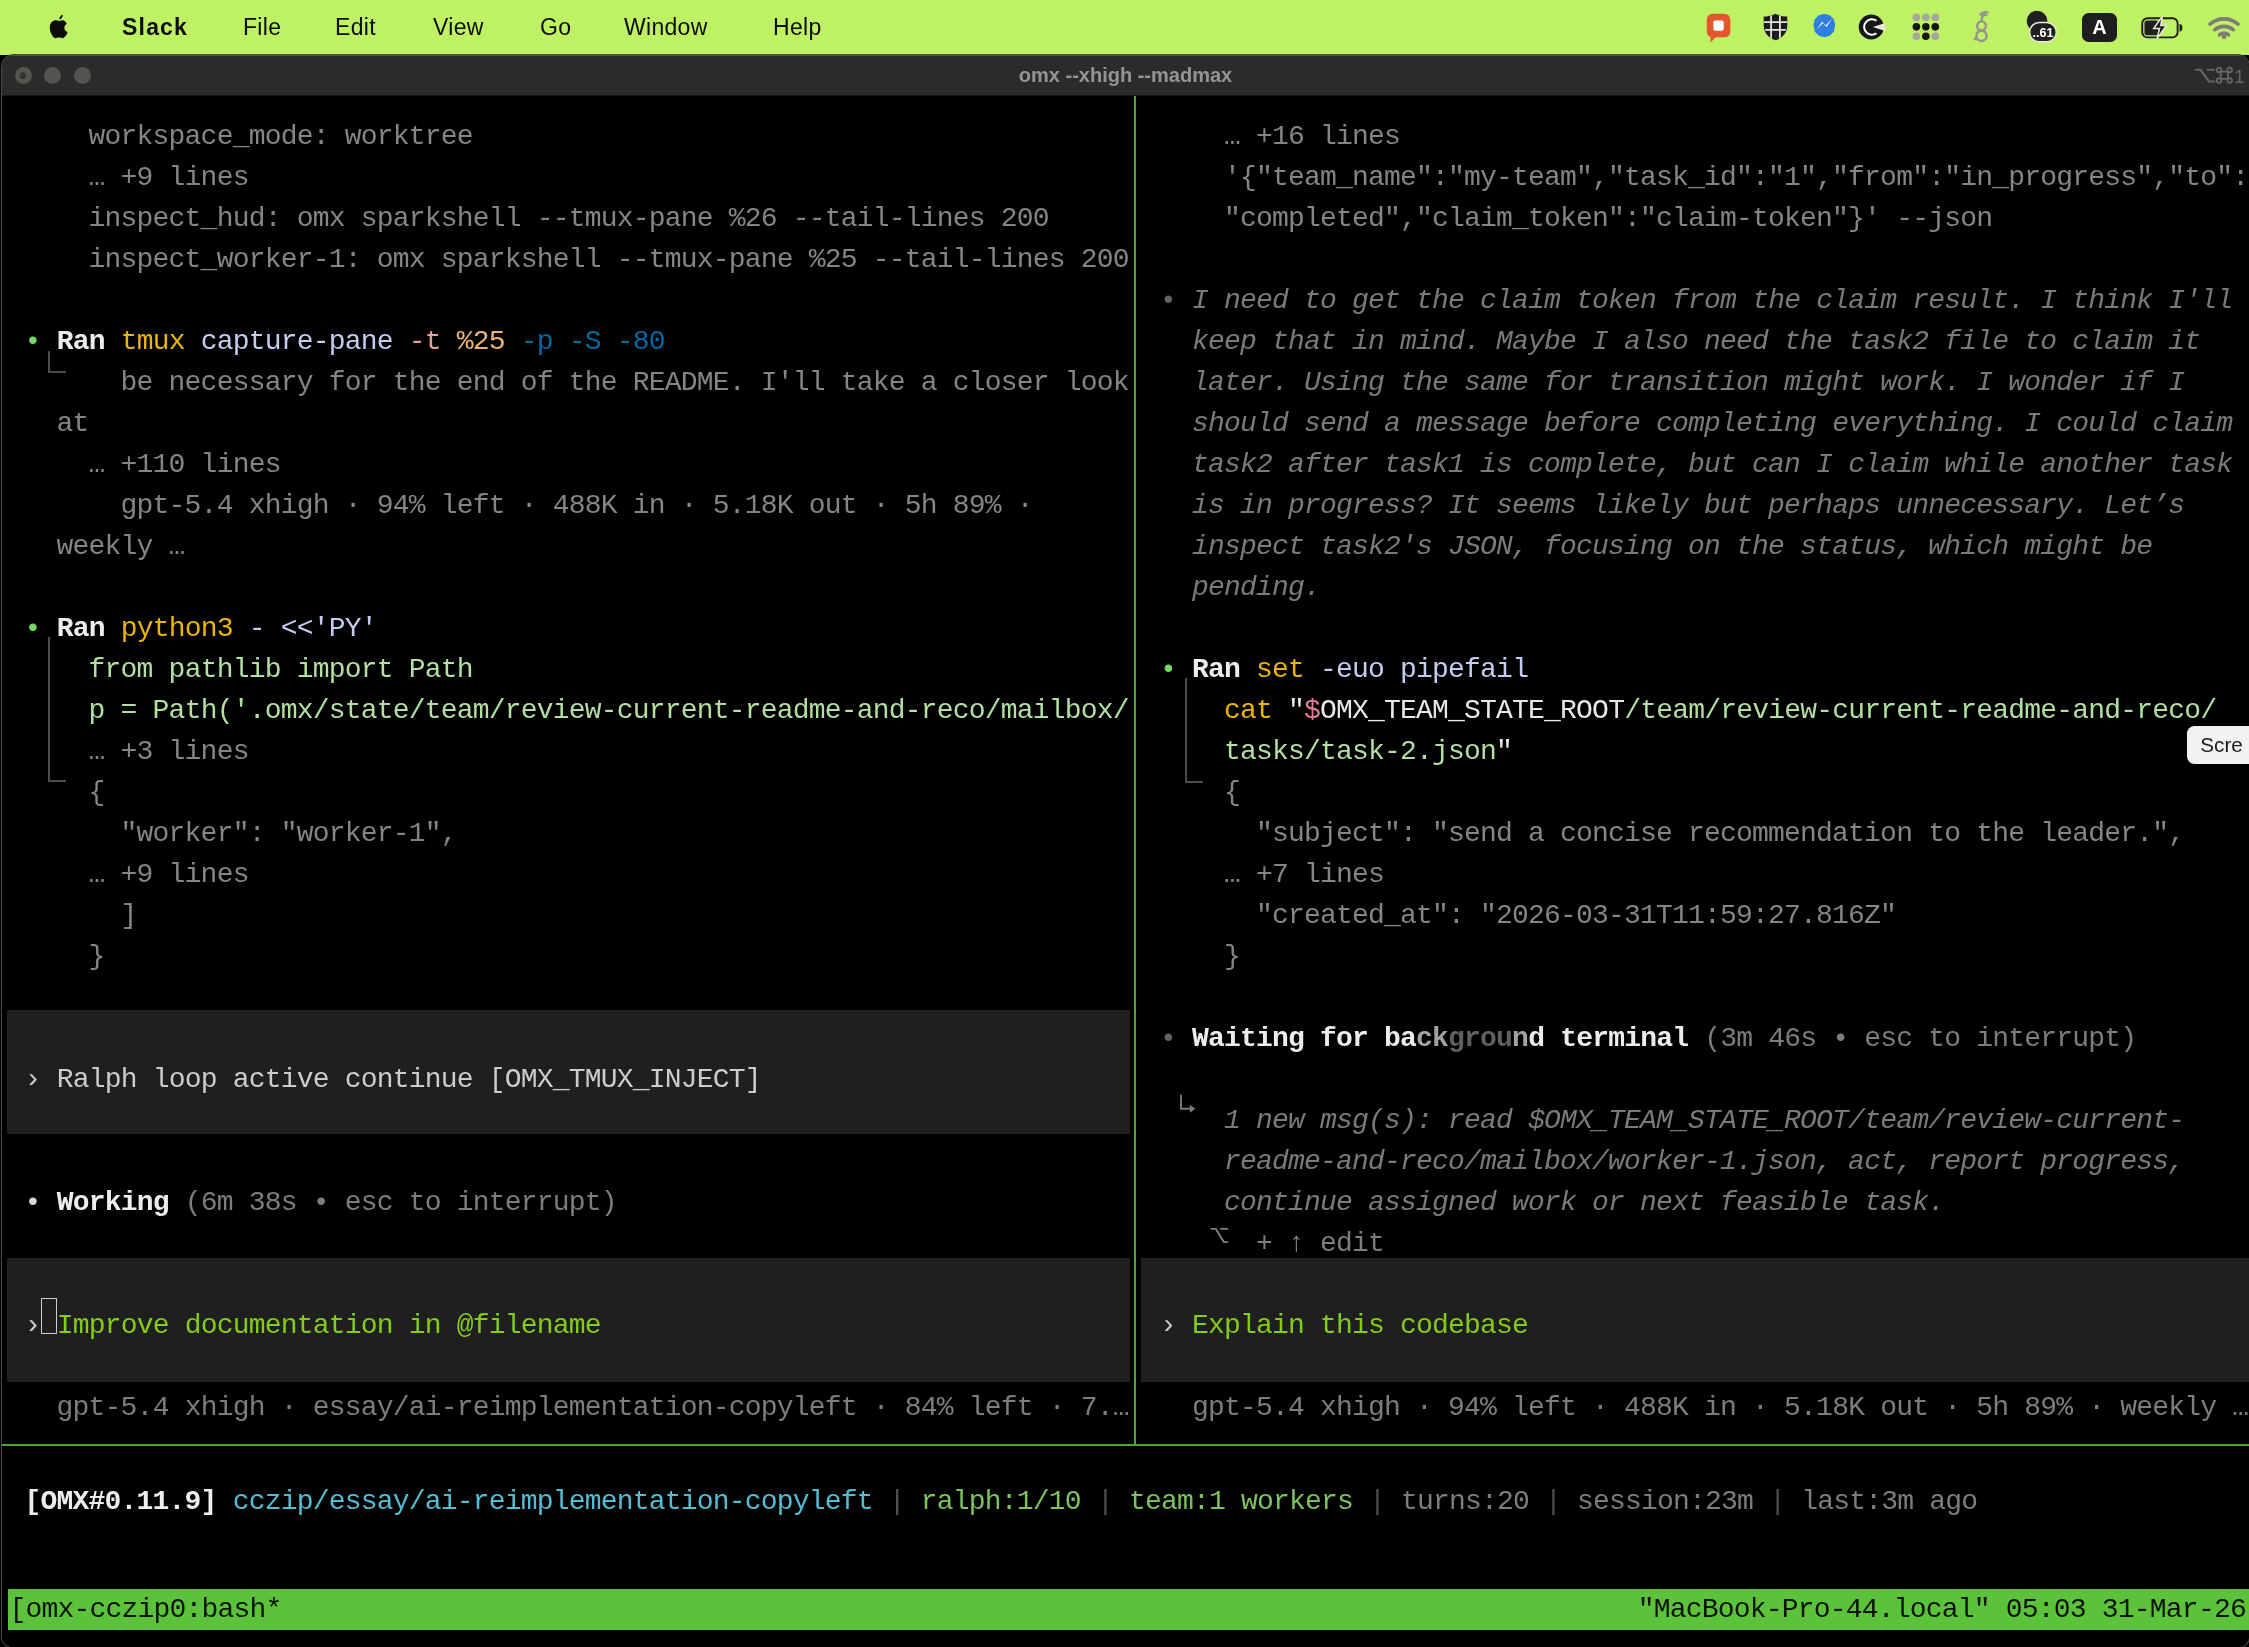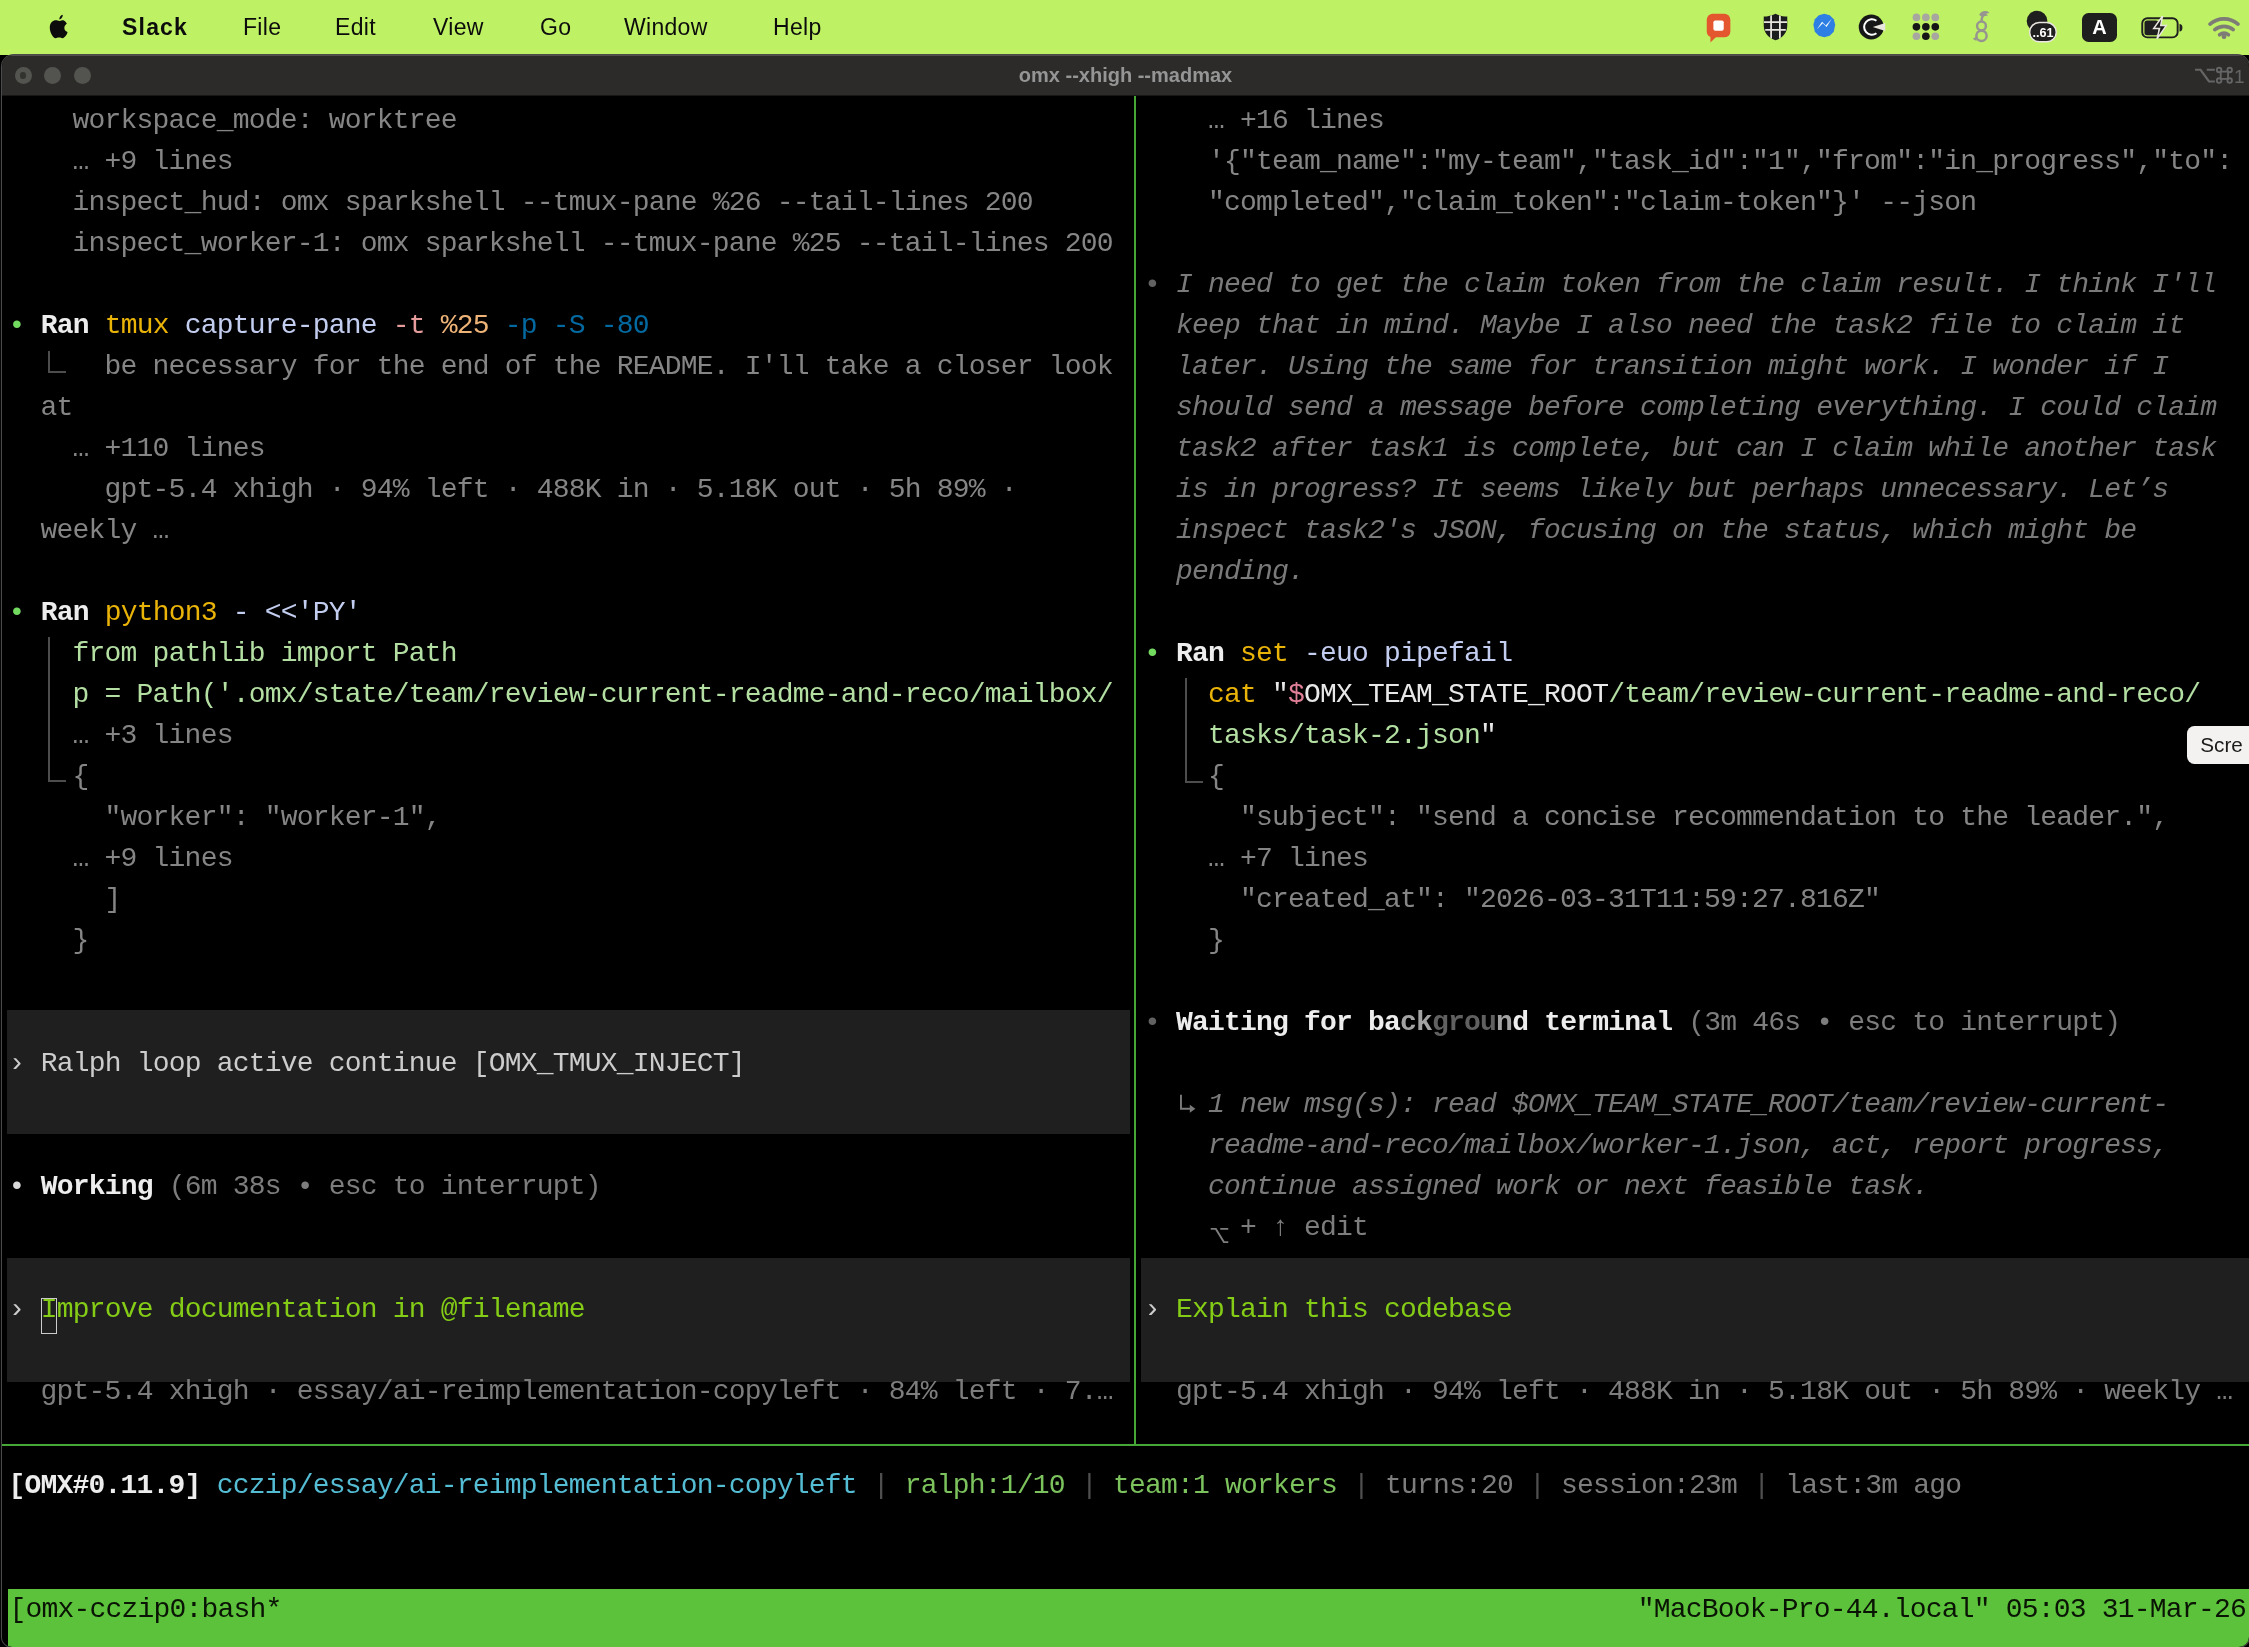--- a/index.html
+++ b/index.html
@@ -5,21 +5,21 @@
   * { margin:0; padding:0; box-sizing:border-box; }
   html,body { width:2250px; height:1648px; background:#000; overflow:hidden; }
   #menubar { position:absolute; left:0; top:0; width:2250px; height:55px; background:#bef264; }
   .mi { position:absolute; top:0; height:55px; line-height:55px; font-family:"Liberation Sans",sans-serif; font-size:23px; color:#0c0c0c; letter-spacing:0.3px; }
   #win { position:absolute; left:2px; top:55px; width:2247px; height:1592px; background:#000; border-radius:11.8px 11.8px 10.3px 10.3px; box-shadow:0 0 0 1.1px #4a4a48; overflow:hidden; }
   #titlebar { position:absolute; left:0; top:0; width:100%; height:41px; background:#2c2b2a; box-shadow:inset 0 1.1px 0 #504f4e, inset 0 -1.1px 0 #171716; }
   .tl { position:absolute; top:11.8px; width:17px; height:17px; border-radius:50%; background:#535450; }
   #title { position:absolute; left:0; top:0; width:100%; height:41px; line-height:41px; text-align:center; font-family:"Liberation Sans",sans-serif; font-size:20px; font-weight:bold; color:#959595; }
   #term { position:absolute; left:0; top:41px; width:2247px; height:1551px; background:#000; }
   pre, .bar { font-family:"Liberation Mono",monospace; font-size:28px; line-height:41px; letter-spacing:-0.8px; }
-  pre { position:absolute; white-space:pre; color:#858585; margin:0; }
+  pre { position:absolute; white-space:pre; color:#858585; margin:16px; }
   .w  { color:#ededed; font-weight:bold; }
   .dim{ color:#7d7d7d; }
   .gb { color:#73da60; }
   .wb { color:#d9d9d9; }
   .bl { color:#eab308; }
   .pw { color:#c3cdf0; }
   .sal{ color:#e79c9c; }
   .org{ color:#eeb377; }
   .pk { color:#0369a1; }
   .hg { color:#b3dfa3; }
@@ -229,21 +229,21 @@
     </svg>
     <svg style="position:absolute;left:1208px;top:1130px;" width="19" height="19" viewBox="0 0 26 26">
       <path d="M1 4 h7 l11 18 h6 M14 4 h11" stroke="#7d7d7d" stroke-width="2.6" fill="none"></path>
     </svg>
 
     <div style="position:absolute; left:1132px; top:0px; width:2.2px; height:1348px; background:#46a636;"></div>
     <div style="position:absolute; left:0px; top:1348px; width:2247px; height:2.2px; background:#46a636;"></div>
 
     <pre id="status" style="left:6.6px; top:1369px;"><span class="w">[OMX#0.11.9]</span> <span class="cy">cczip/essay/ai-reimplementation-copyleft</span> <span class="pi">|</span> <span class="sg">ralph:1/10</span> <span class="pi">|</span> <span class="sg">team:1 workers</span> <span class="pi">|</span> <span class="dim">turns:20</span> <span class="pi">|</span> <span class="dim">session:23m</span> <span class="pi">|</span> <span class="dim">last:3m ago</span></pre>
 
-    <div class="bar" style="position:absolute; left:5.9px; top:1493px; width:2241px; height:58px; background:#5cc23c; color:#0a1404;">
+    <div class="bar" style="position:absolute; left:5.9px; top:1493px; width:2241px; height:41px; background:#5cc23c; color:#0a1404;">
       <span style="position:absolute; left:1.5px;">[omx-cczip0:bash*</span>
       <span style="position:absolute; right:3px;">"MacBook-Pro-44.local" 05:03 31-Mar-26</span>
     </div>
 
     <div style="position:absolute; left:2185px; top:630px; width:81px; height:38px; background:#f3f2f0; border-radius:7.4px; color:#1b1b1b; font-family:'Liberation Sans',sans-serif; font-size:20.7px; line-height:38px; padding-left:13.3px;">Scre</div>
   </div>
 </div>
 
 
 </body></html>

